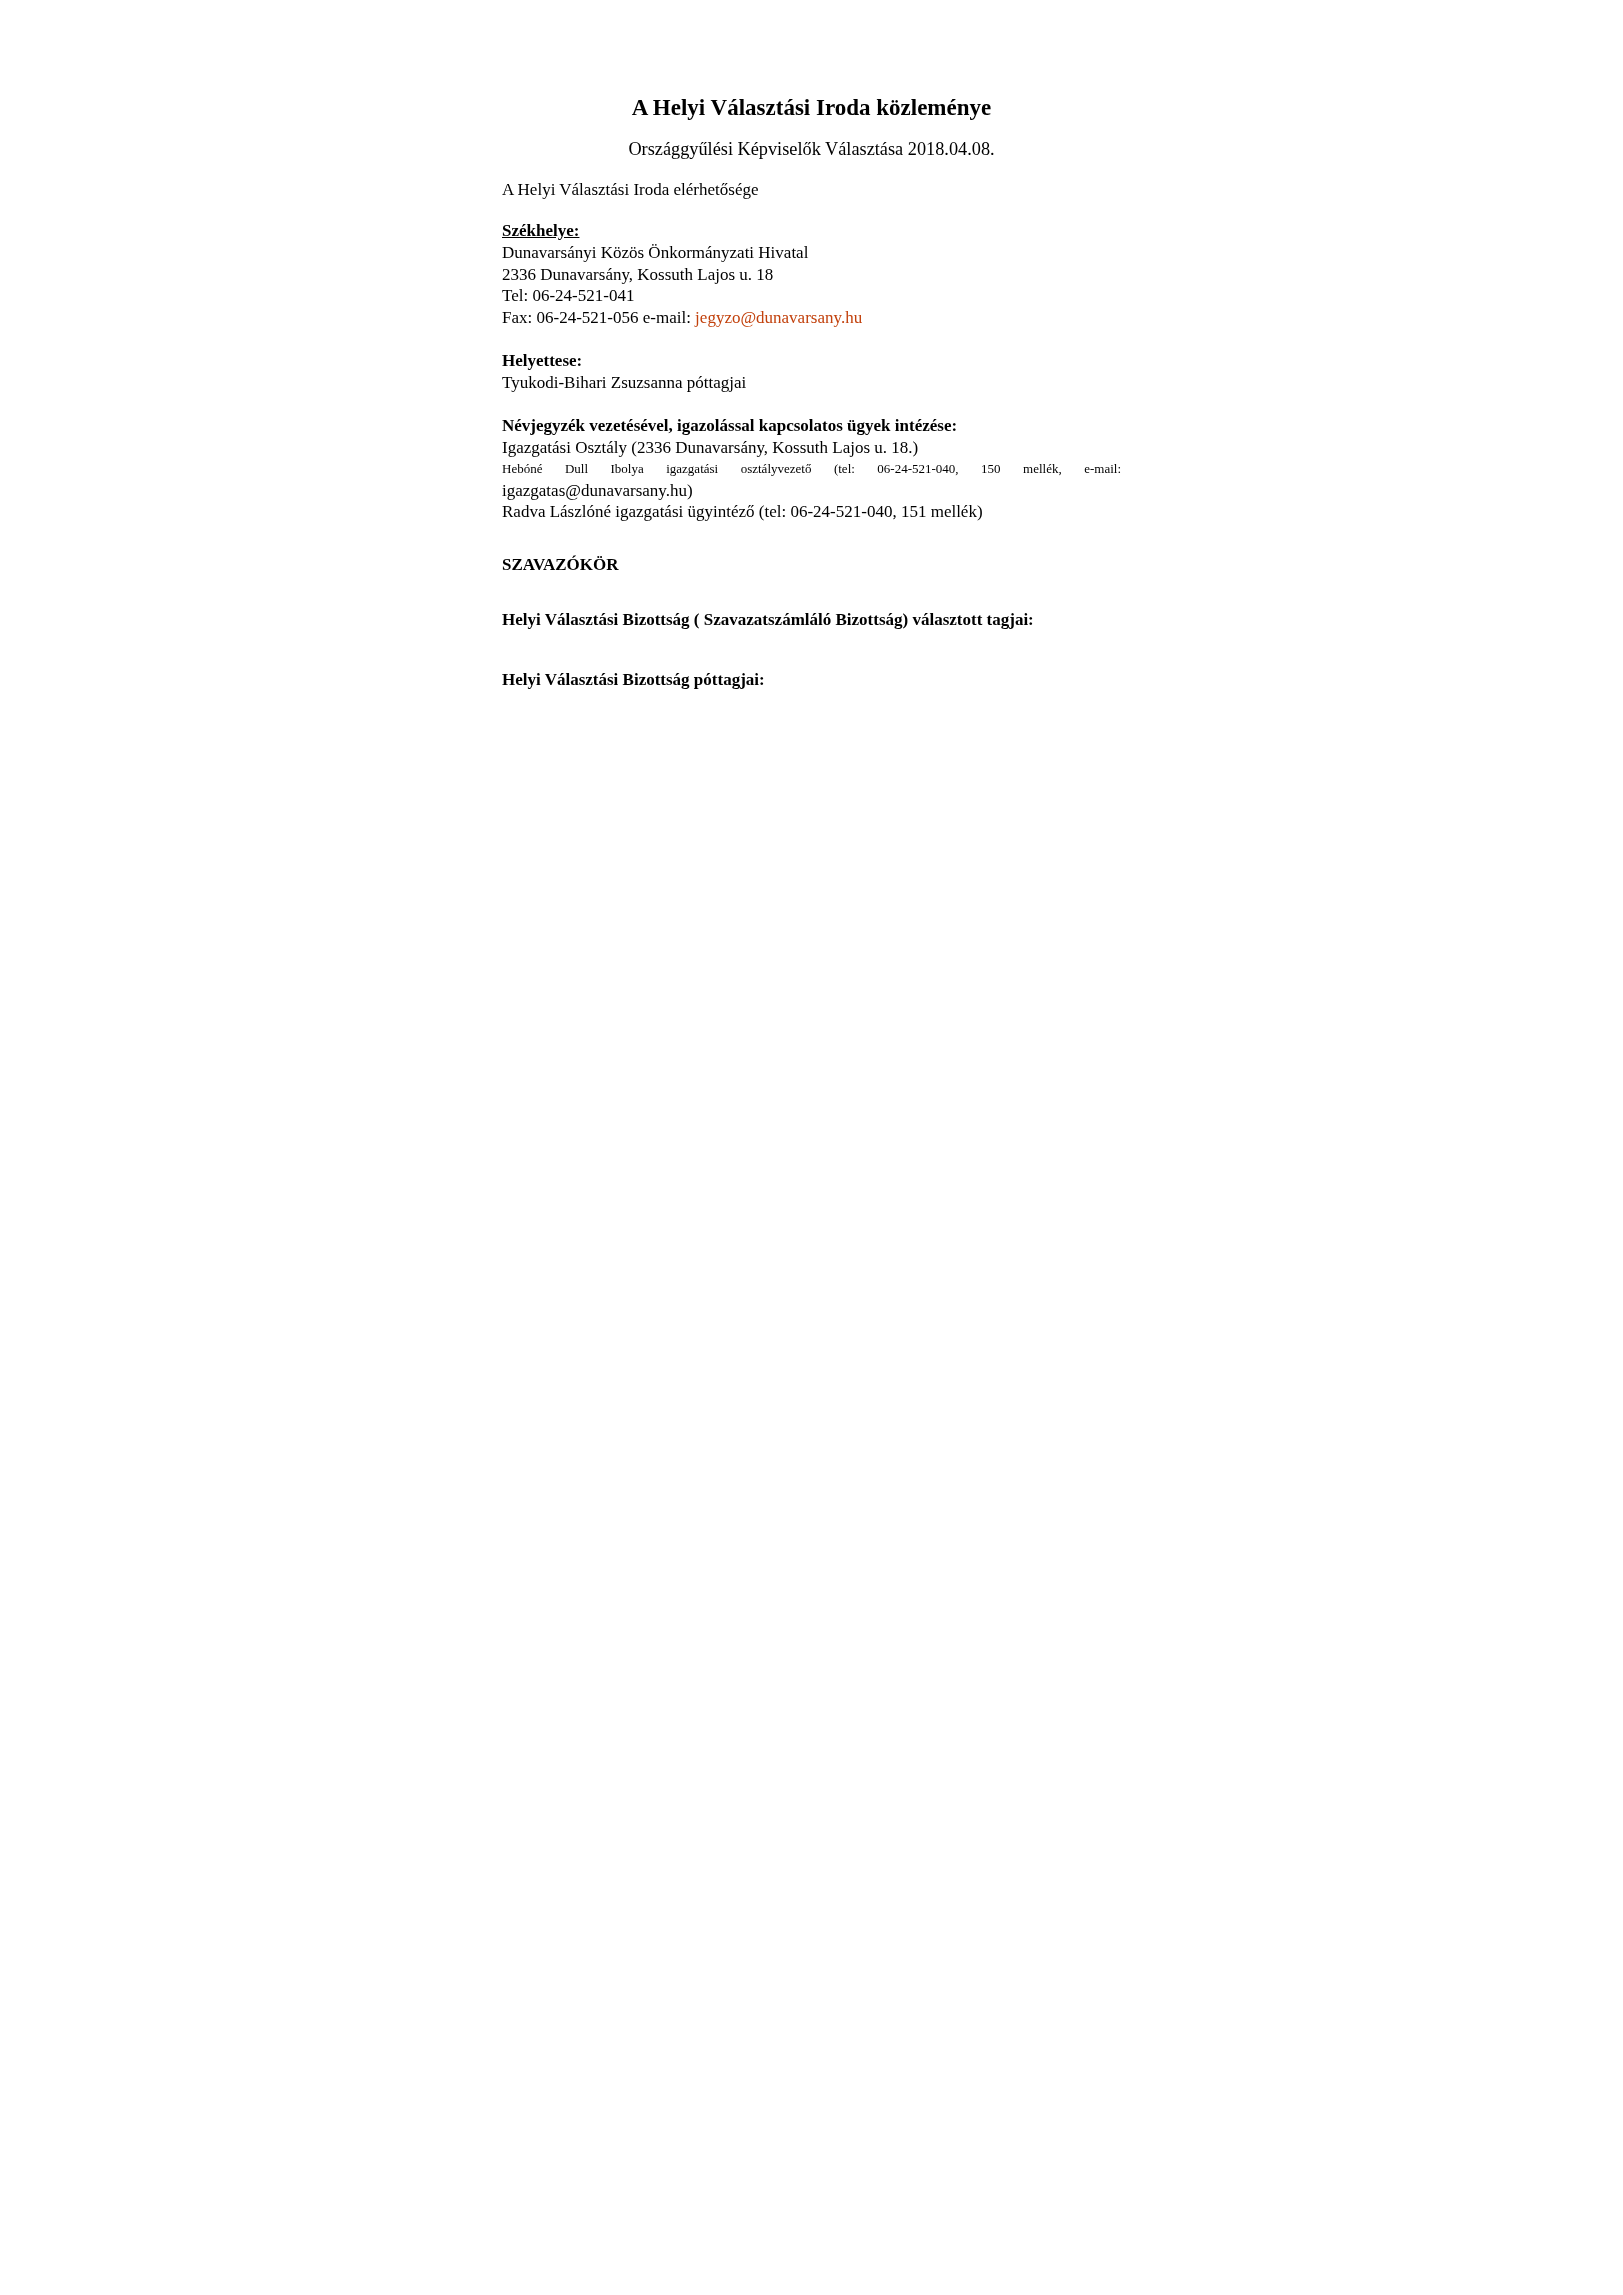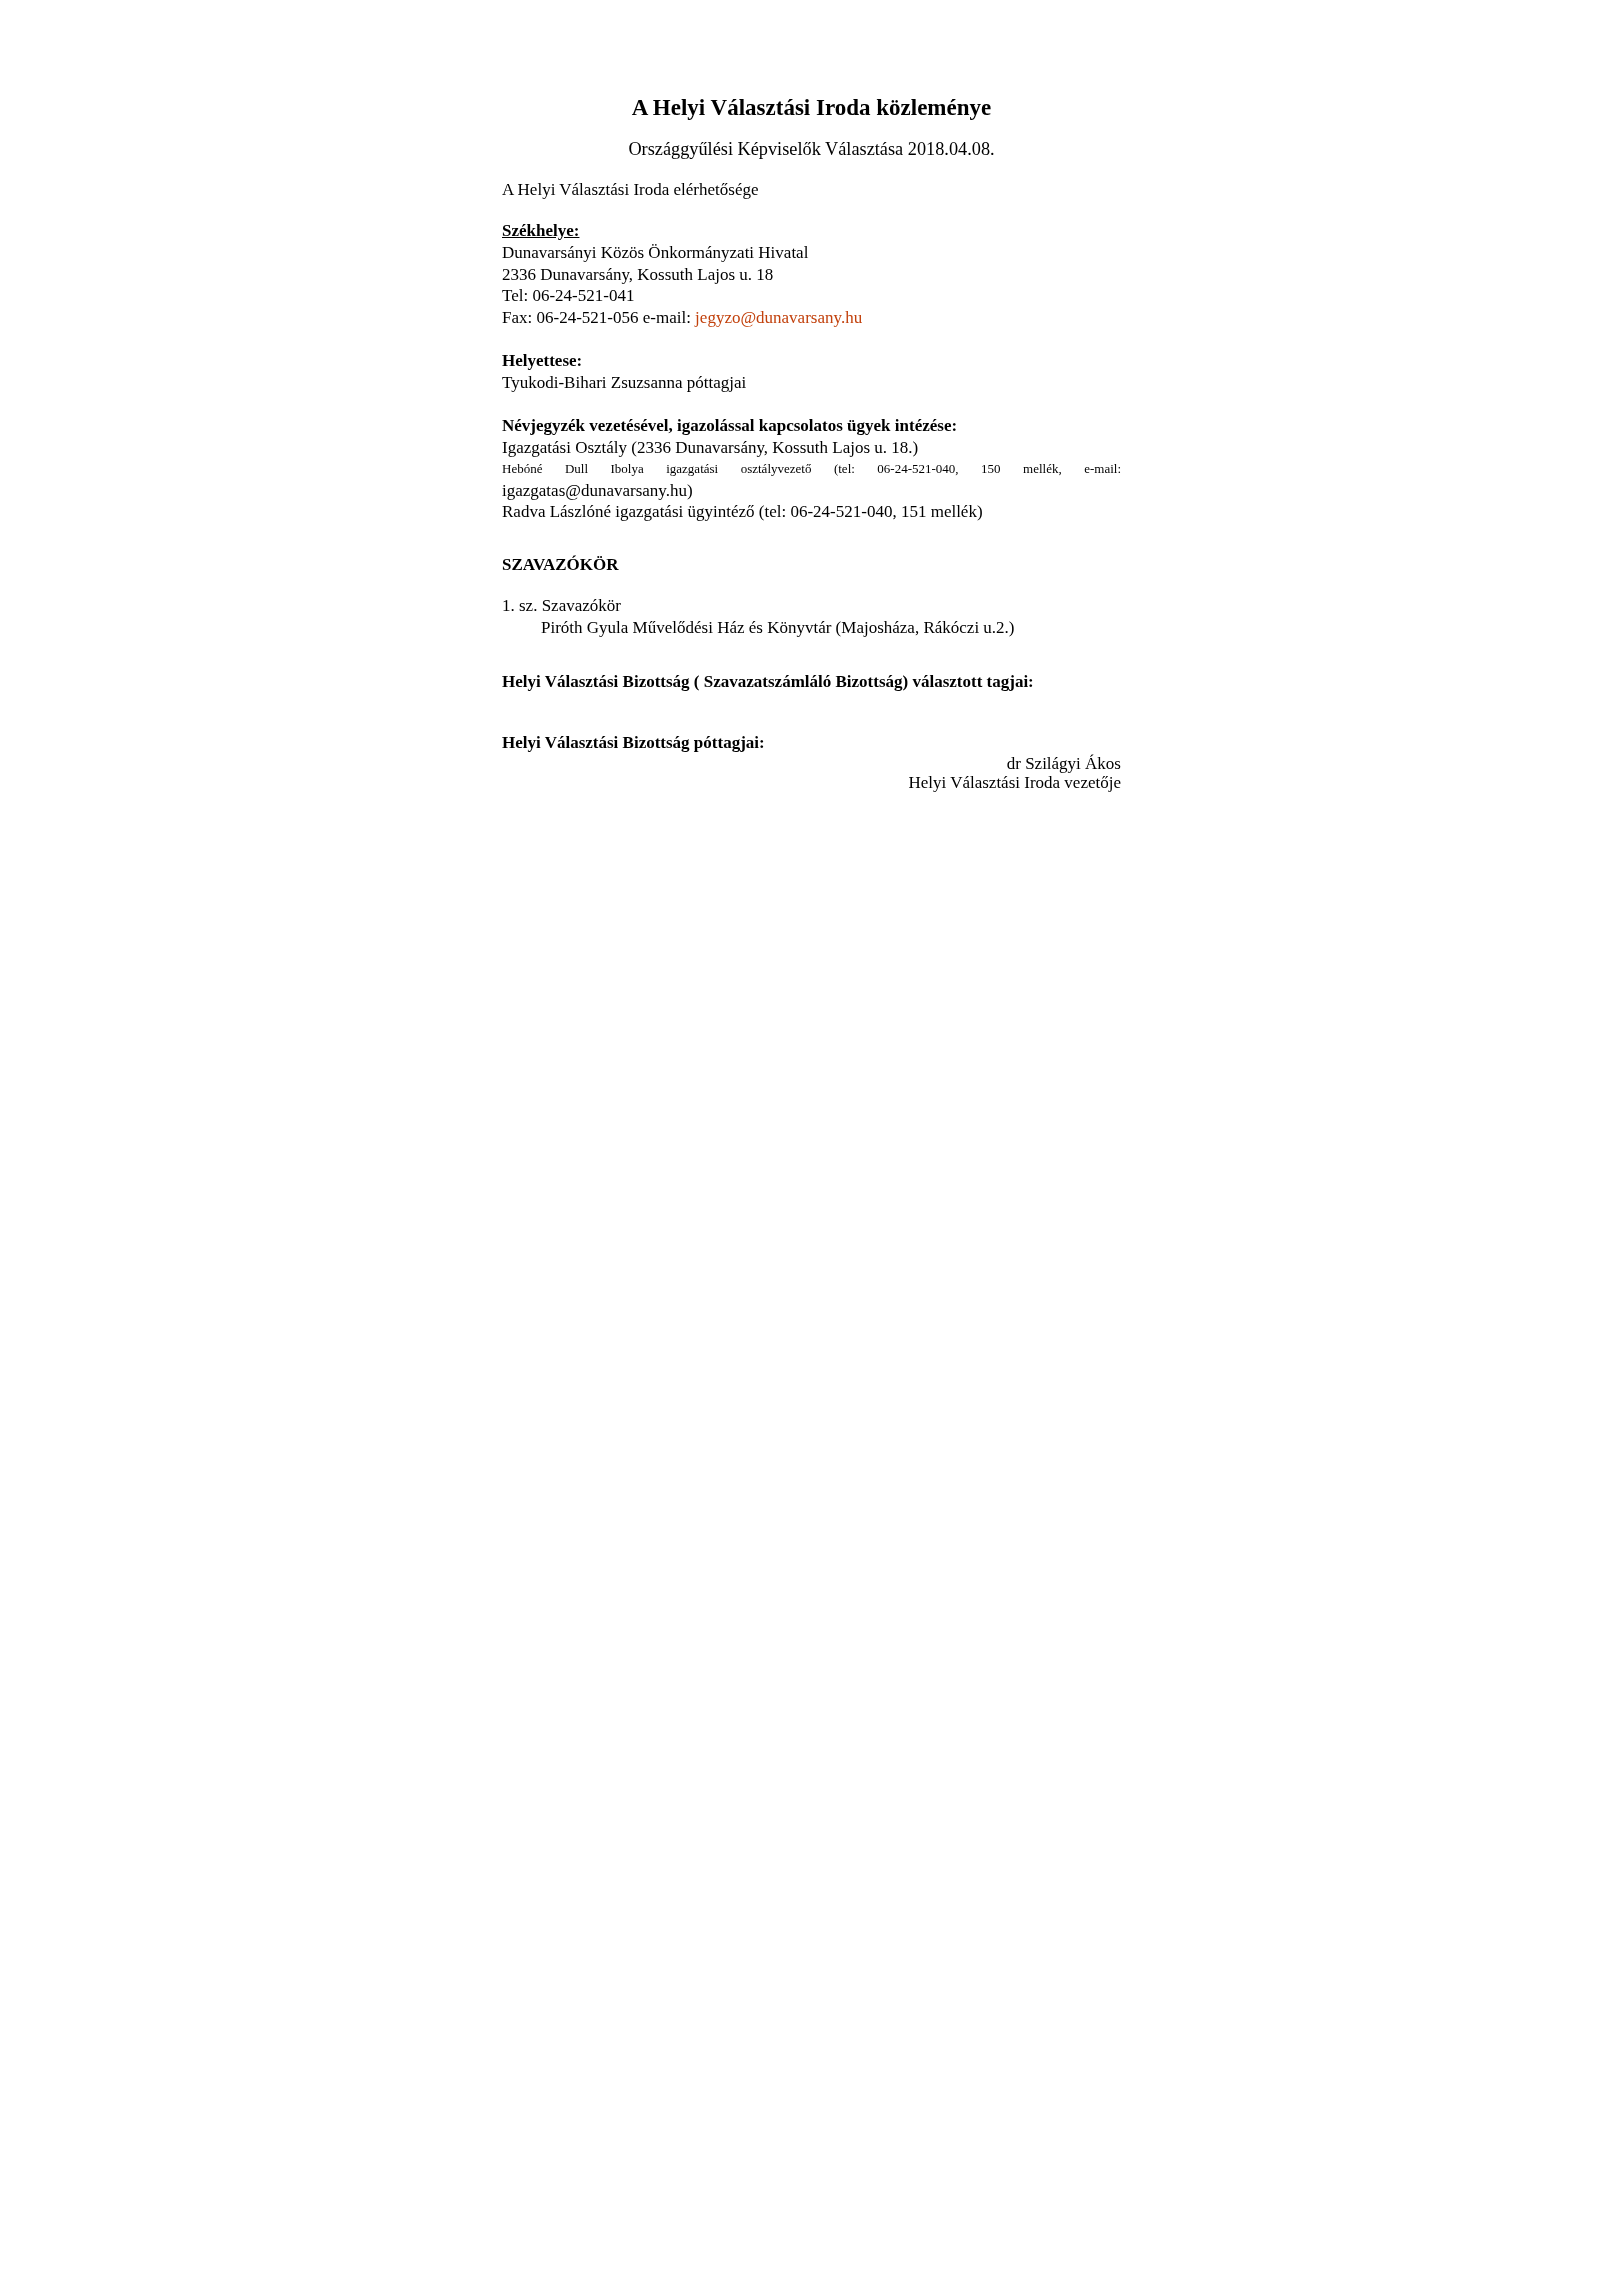--- a/index.html
+++ b/index.html
@@ -95,30 +95,22 @@
   <div class="registry">
     <div class="line bold">Névjegyzék vezetésével, igazolással kapcsolatos ügyek intézése:</div>
     <div class="line">Igazgatási Osztály (2336 Dunavarsány, Kossuth Lajos u. 18.)</div>
     <div class="line justify-line">Hebóné Dull Ibolya igazgatási osztályvezető (tel: 06-24-521-040, 150 mellék, e-mail:</div>
     <div class="line">igazgatas@dunavarsany.hu)</div>
     <div class="line">Radva Lászlóné igazgatási ügyintéző (tel: 06-24-521-040, 151 mellék)</div>
   </div>
 
   <div class="line bold szavazokor">SZAVAZÓKÖR</div>
 
-  <div class="polling">
-    <div class="line">1. sz. Szavazókör</div>
-    <div class="line indented">Piróth Gyula Művelődési Ház és Könyvtár (Majosháza, Rákóczi u.2.)</div>
-  </div>
 
   <div class="line bold committee-heading">Helyi Választási Bizottság ( Szavazatszámláló Bizottság) választott tagjai:</div>
 
 
   <div class="line bold substitutes-heading">Helyi Választási Bizottság póttagjai:</div>
 
 
-  <div class="signature">
-    <div class="line">dr Szilágyi Ákos</div>
-    <div class="line">Helyi Választási Iroda vezetője</div>
-  </div>
 
 </div>
 
 
 </body></html>

